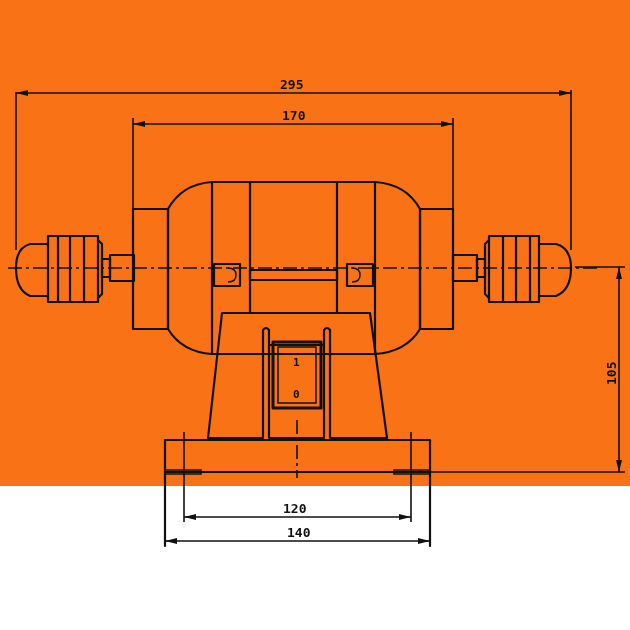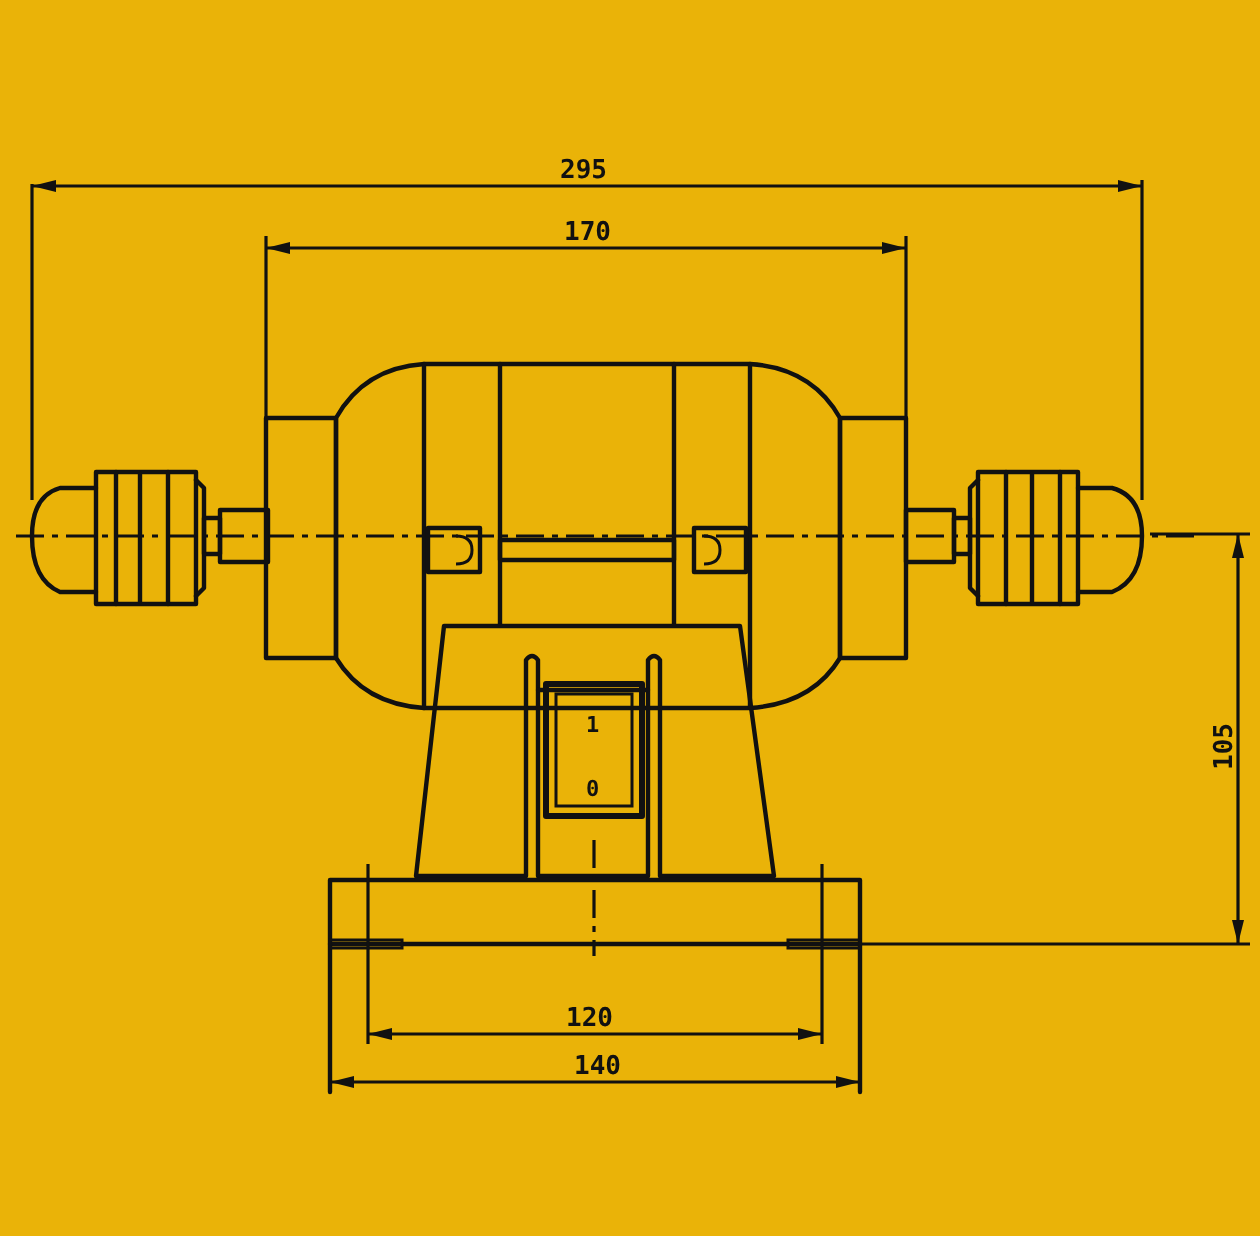--- a/index.html
+++ b/index.html
@@ -1,17 +1,17 @@
 <!DOCTYPE html>
 <html><head>
 <meta charset="utf-8">
 <style>
   html, body { margin: 0; padding: 0; background: #ffffff; }
   body { width: 630px; height: 630px; overflow: hidden; }
-  .canvas { position: relative; width: 630px; height: 618px; background: #eab308; }
+  .canvas { position: relative; width: 630px; height: 486px; background: #f97316; }
   svg { position: absolute; left: 0; top: 0; }
   .ln { stroke: #111; stroke-width: 2.2; fill: none; stroke-linecap: round; stroke-linejoin: round; }
   .thin { stroke: #111; stroke-width: 1.5; fill: none; }
   .center { stroke: #111; stroke-width: 1.6; fill: none; stroke-dasharray: 14 4 3 4; }
   .dim { stroke: #111; stroke-width: 1.6; fill: none; }
   .arrow { fill: #111; stroke: none; }
   .lbl { font-family: "DejaVu Sans Mono", monospace; font-size: 13px; font-weight: bold; fill: #111; }
   .sw { font-family: "DejaVu Sans Mono", monospace; font-size: 11px; font-weight: bold; fill: #111; }
 </style>
 </head>

